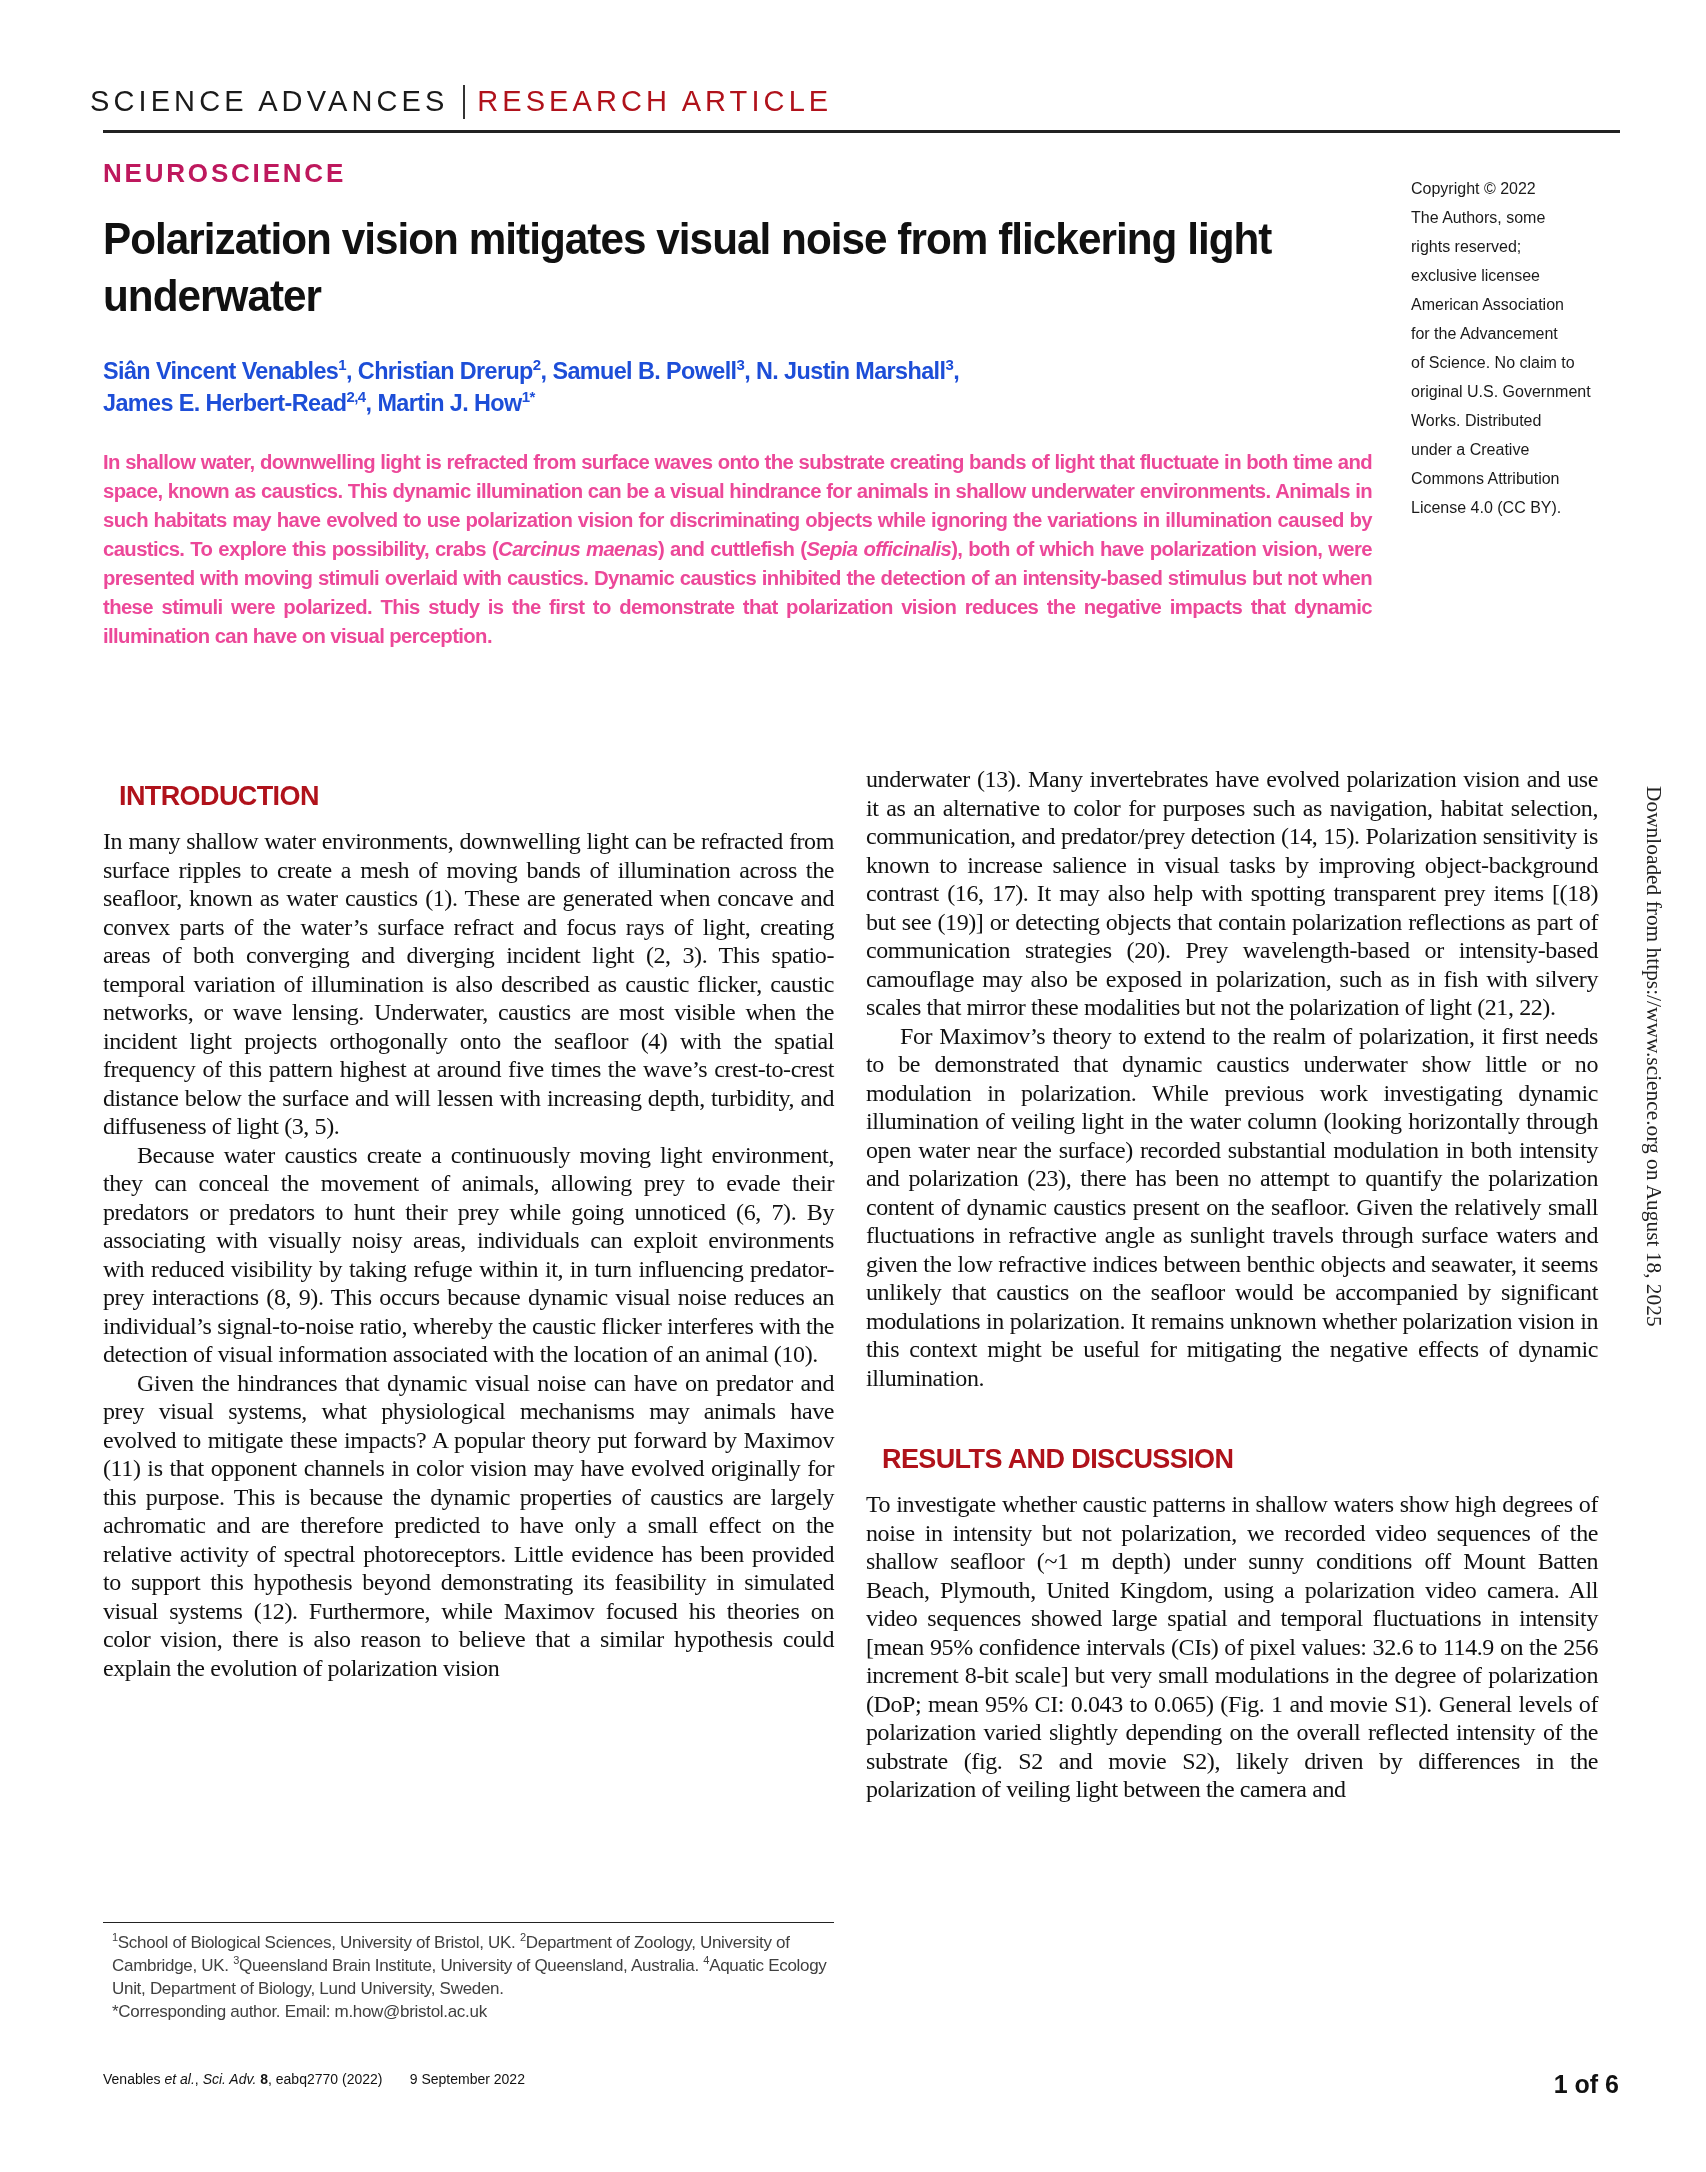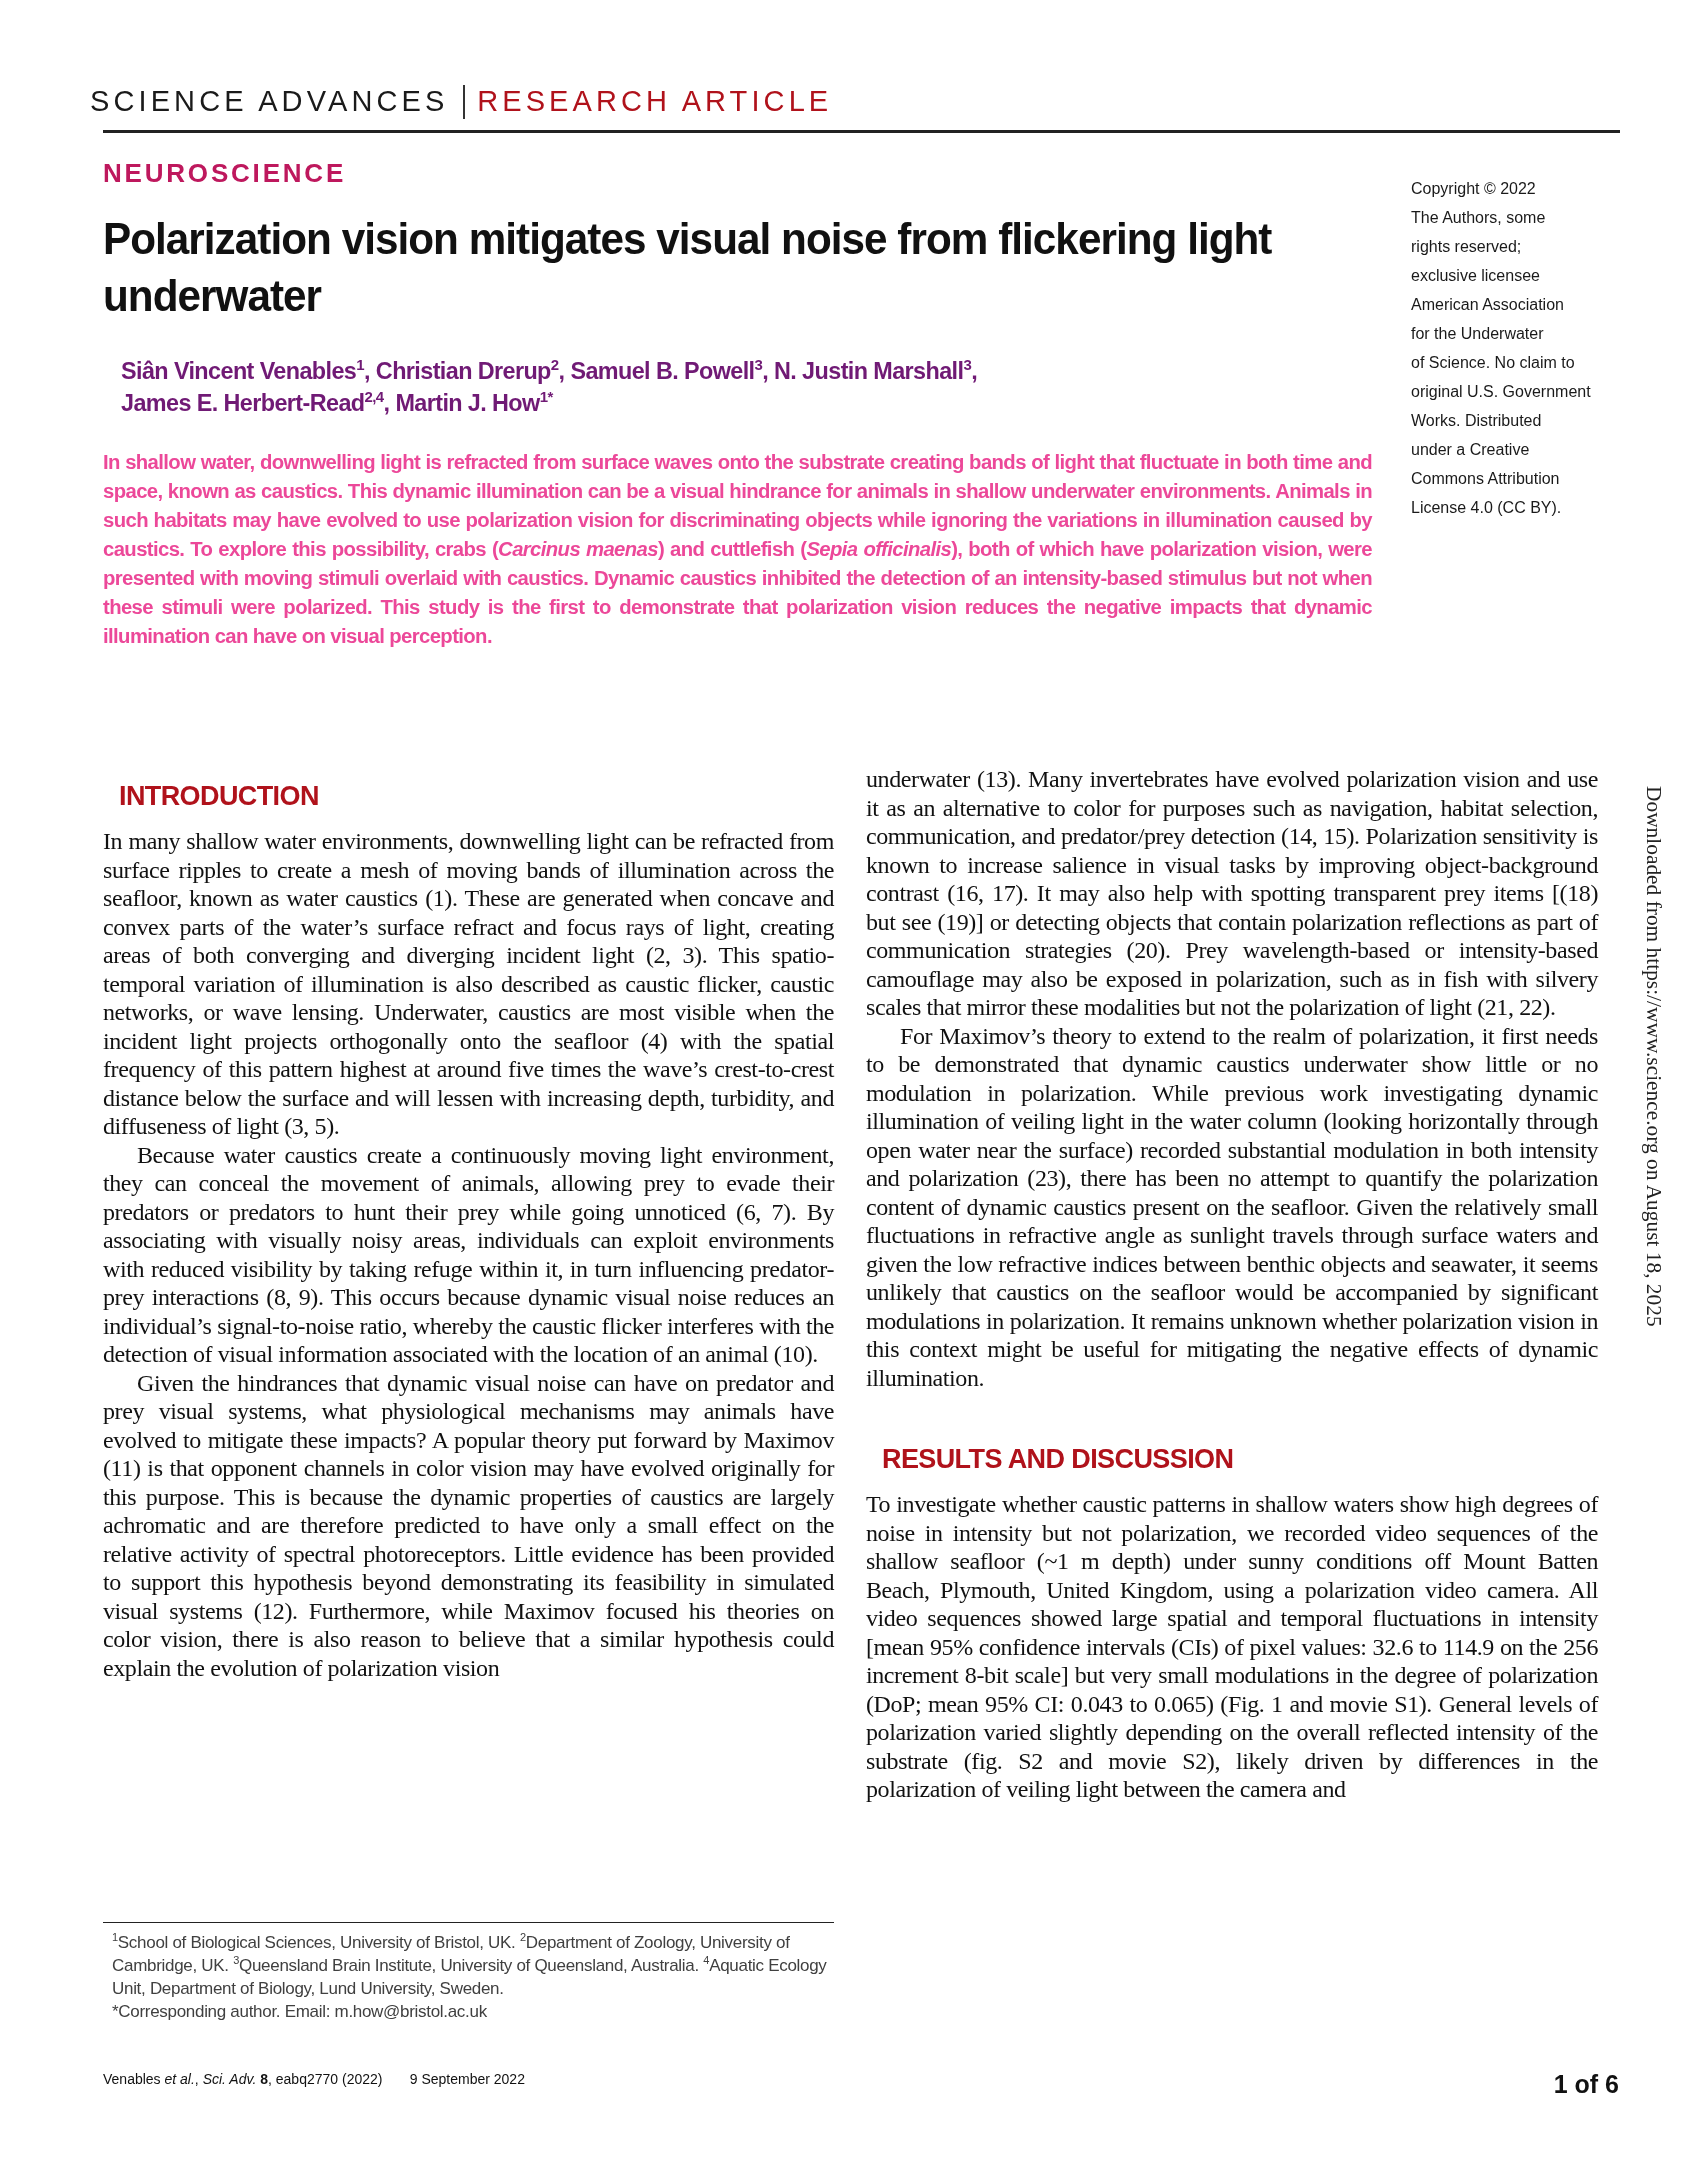--- a/index.html
+++ b/index.html
@@ -27,23 +27,23 @@
     font-family: "Liberation Sans", sans-serif; font-weight: bold;
     font-size: 26px; letter-spacing: 2.8px; color: #be185d;
   }
   .title {
     left: 103px; top: 210px; width: 1290px;
     font-family: "Liberation Sans", sans-serif; font-weight: bold;
     font-size: 44px; line-height: 57px; letter-spacing: -1px; color: #111;
     transform: scaleX(0.96); transform-origin: left top;
   }
   .authors {
-    left: 121px; top: 355px; width: 1290px;
+    left: 103px; top: 355px; width: 1290px;
     font-family: "Liberation Sans", sans-serif; font-weight: bold;
-    font-size: 23.4px; line-height: 32px; letter-spacing: -0.6px; color: #701a75;
+    font-size: 23.4px; line-height: 32px; letter-spacing: -0.6px; color: #1d4ed8;
   }
   .authors sup { font-size: 15px; line-height: 0; }
   .abstract {
     left: 103px; top: 448px; width: 1269px;
     font-family: "Liberation Sans", sans-serif; font-weight: bold;
     font-size: 20.3px; line-height: 29px; letter-spacing: -0.6px;
     text-align: justify; color: #ec4899;
   }
   .abstract i { font-style: italic; }
 
@@ -118,21 +118,21 @@
 </div>
 
 <div class="abs abstract"><span>In shallow water, downwelling light is refracted from surface waves onto the substrate creating bands of light that fluctuate in both time and space, known as caustics. This dynamic illumination can be a visual hindrance for animals in shallow underwater environments. Animals in such habitats may have evolved to use polarization vision for discriminating objects while ignoring the variations in illumination caused by caustics. To explore this possibility, crabs (</span><i>Carcinus maenas</i><span>) and cuttlefish (</span><i>Sepia officinalis</i><span>), both of which have polarization vision, were presented with moving stimuli overlaid with caustics. Dynamic caustics inhibited the detection of an intensity-based stimulus but not when these stimuli were polarized. This study is the first to demonstrate that polarization vision reduces the negative impacts that dynamic illumination can have on visual perception.</span></div>
 
 <div class="abs copyright">
   <div>Copyright © 2022</div>
   <div>The Authors, some</div>
   <div>rights reserved;</div>
   <div>exclusive licensee</div>
   <div>American Association</div>
-  <div>for the Underwater</div>
+  <div>for the Advancement</div>
   <div>of Science. No claim to</div>
   <div>original U.S. Government</div>
   <div>Works. Distributed</div>
   <div>under a Creative</div>
   <div>Commons Attribution</div>
   <div>License 4.0 (CC BY).</div>
 </div>
 
 <div class="abs col col-left">
   <h2 class="sec-head">INTRODUCTION</h2>

